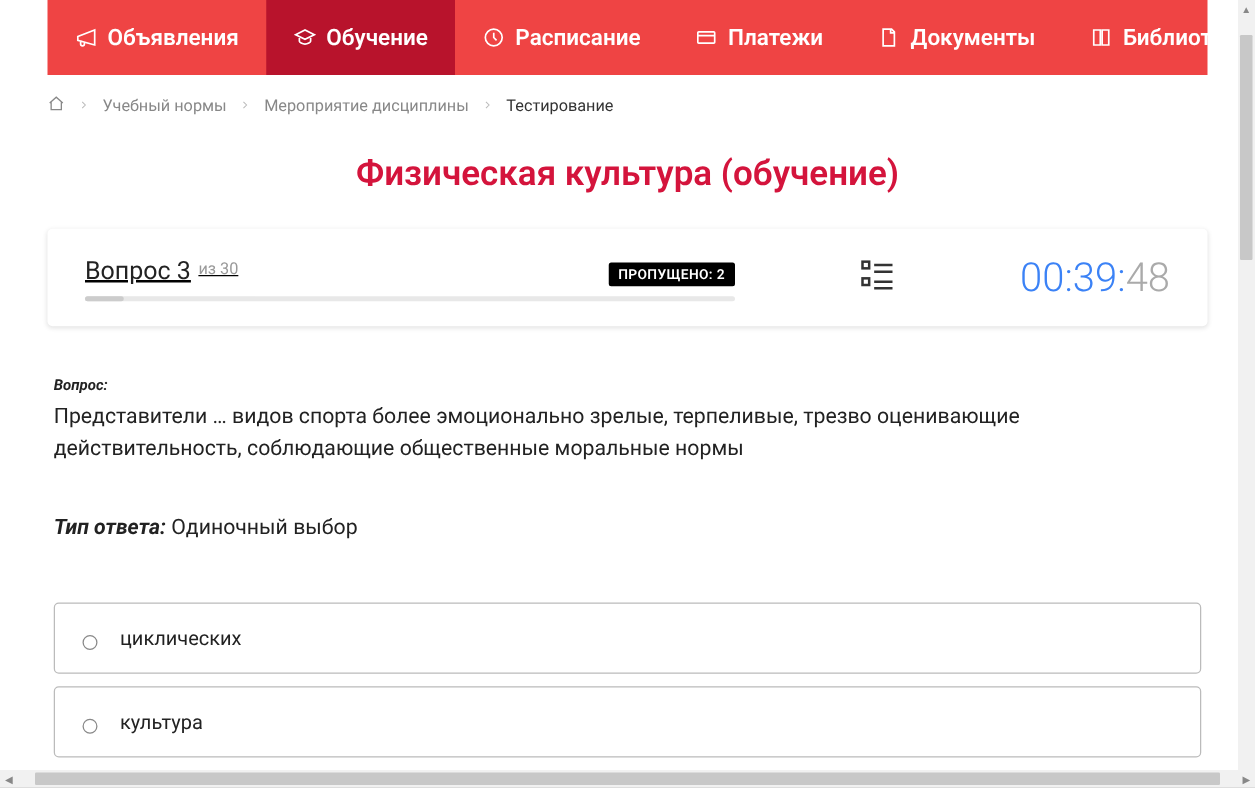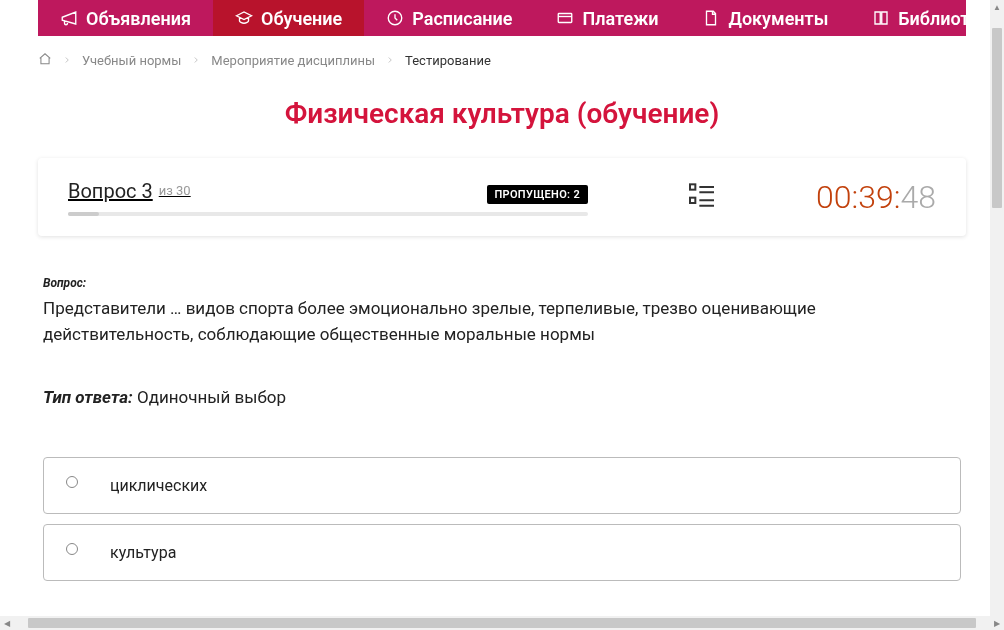--- a/index.html
+++ b/index.html
@@ -14,23 +14,23 @@
       height: 630px;
       overflow: auto;
       position: relative;
     }
     .page-wrap {
       width: 988px;
       margin: 0 auto;
       padding: 0 30px;
     }
     .nav-bar {
-      background: #be185d;
-      display: flex;
-      height: 36px;
+      background: #ef4444;
+      display: flex;
+      height: 60px;
       align-items: stretch;
     }
     .nav-item {
       display: flex;
       align-items: center;
       padding: 0 22px;
       color: #ffffff;
       font-size: 18px;
       font-weight: 600;
       cursor: pointer;
@@ -164,21 +164,21 @@
     }
     .timer {
       font-size: 32px;
       color: #222;
       font-weight: 300;
       display: flex;
       align-items: baseline;
       margin-left: 60px;
     }
     .timer-main {
-      color: #c2410c;
+      color: #3b82f6;
     }
     .timer-seconds {
       color: #aaa;
     }
     .question-section {
       padding: 0 5px;
     }
     .question-label {
       font-size: 12px;
       font-weight: 700;
@@ -206,22 +206,22 @@
     }
     .answer-options {
       padding: 0 5px;
     }
     .answer-option {
       border: 1px solid #bbb;
       border-radius: 4px;
       padding: 18px 22px;
       margin-bottom: 10px;
       display: flex;
-      align-items: flex-start;
-      gap: 32px;
+      align-items: flex-end;
+      gap: 18px;
       cursor: pointer;
     }
     .radio-circle {
       width: 12px;
       height: 12px;
       border: 1.5px solid #888;
       border-radius: 50%;
       flex-shrink: 0;
     }
     .option-text {

